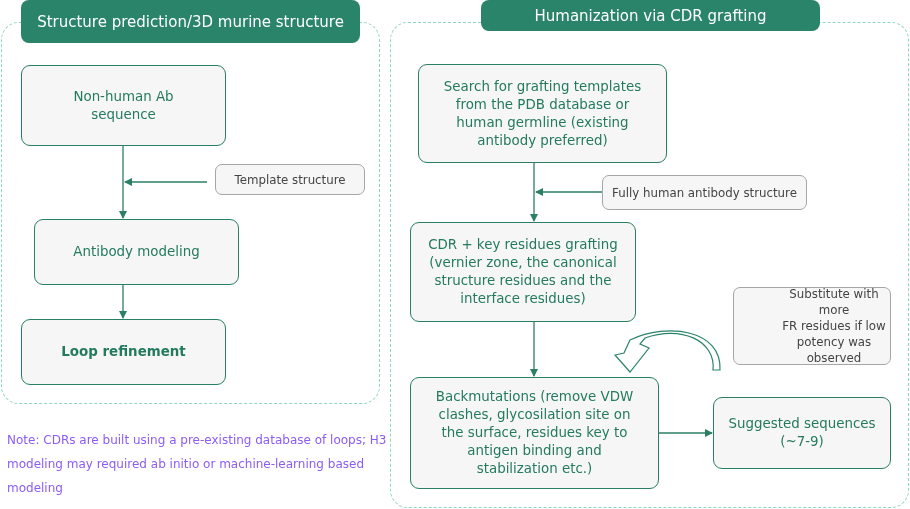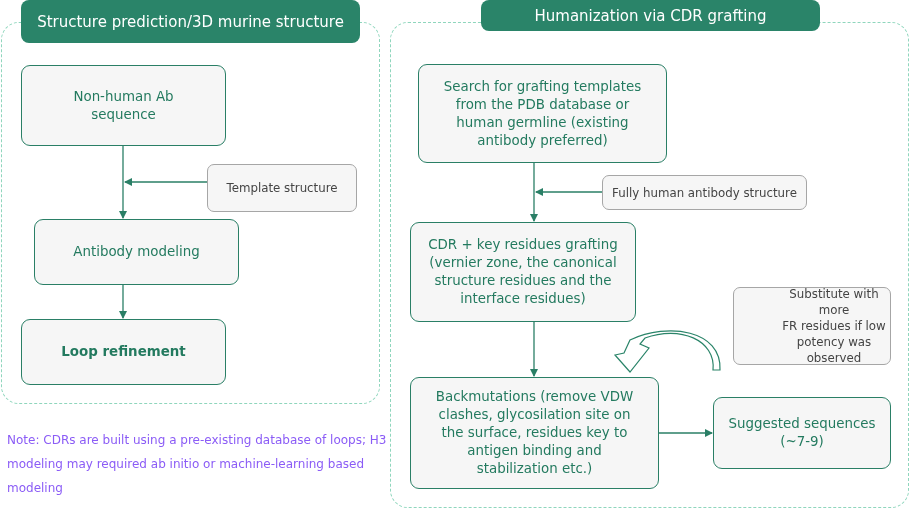--- a/index.html
+++ b/index.html
@@ -19,21 +19,21 @@
   svg.overlay { position: absolute; left: 0; top: 0; width: 910px; height: 509px; pointer-events: none; }
 </style>
 </head>
 <body>
 
 <div class="panel" style="left:1px; top:22px; width:379px; height:382px;"></div>
 <div class="header" style="left:21px; top:0px; width:339px; height:43px;">Structure prediction/3D murine structure</div>
 
 <div class="box" style="left:21px; top:65px; width:205px; height:81px;">Non-human Ab
 sequence</div>
-<div class="side" style="left:207px; top:164px; width:150px; height:48px;">Template structure</div>
+<div class="side" style="left:215px; top:164px; width:150px; height:31px;">Template structure</div>
 <div class="box" style="left:34px; top:219px; width:205px; height:66px;">Antibody modeling</div>
 <div class="box" style="left:21px; top:319px; width:205px; height:66px;font-weight:bold;">Loop refinement</div>
 
 <div class="note">Note: CDRs are built using a pre-existing database of loops; H3 modeling may required ab initio or machine-learning based modeling</div>
 
 <div class="panel" style="left:390px; top:22px; width:519px; height:486px;"></div>
 <div class="header" style="left:481px; top:0px; width:339px; height:31px;">Humanization via CDR grafting</div>
 
 <div class="box" style="left:418px; top:64px; width:249px; height:99px;">Search for grafting templates
 from the PDB database or

